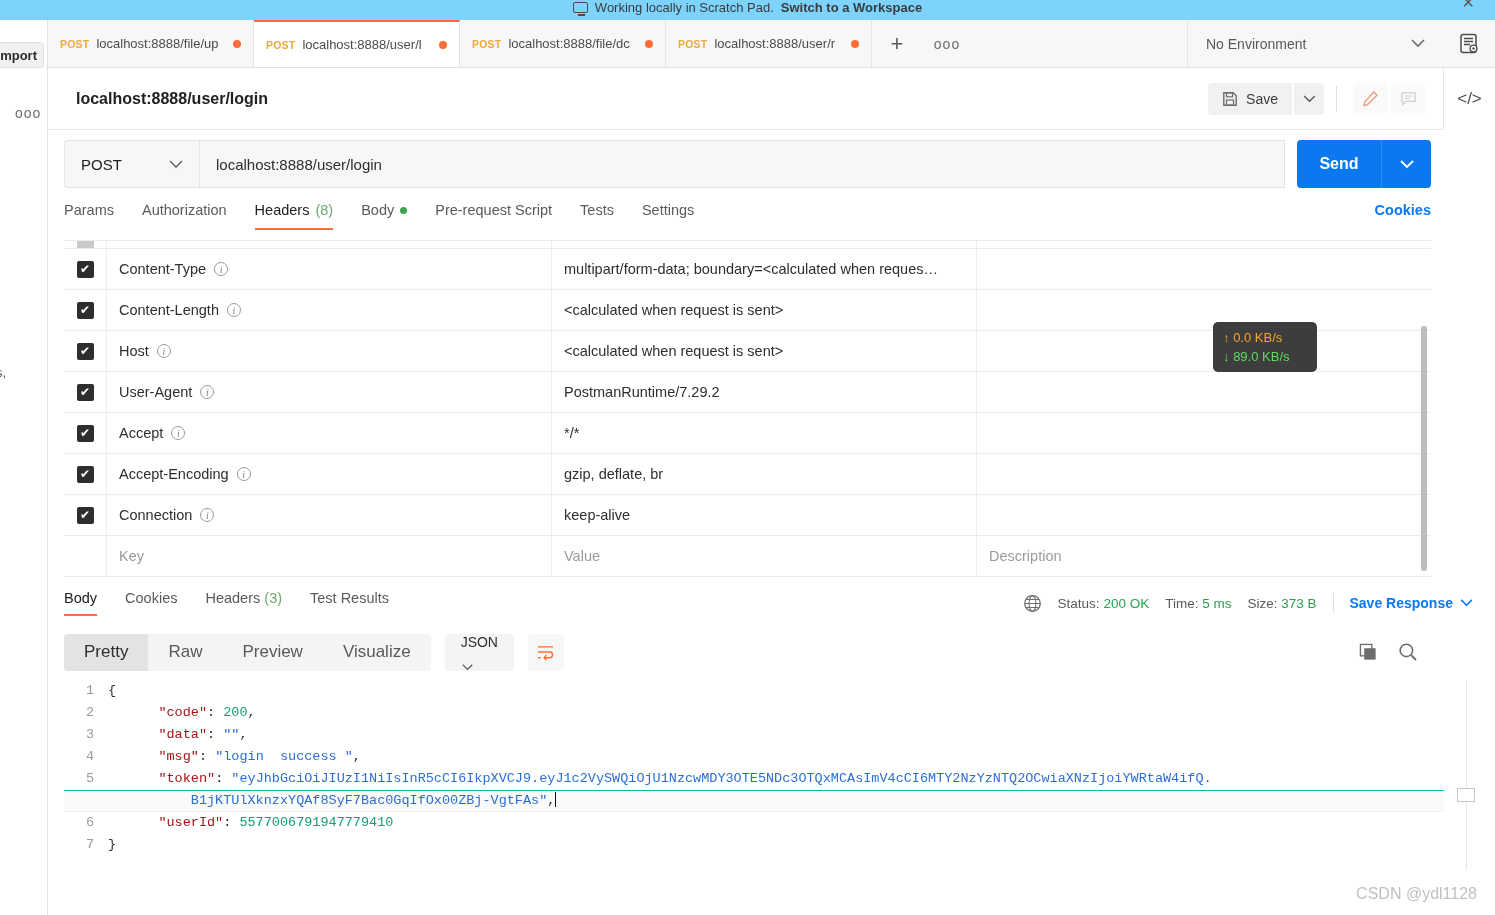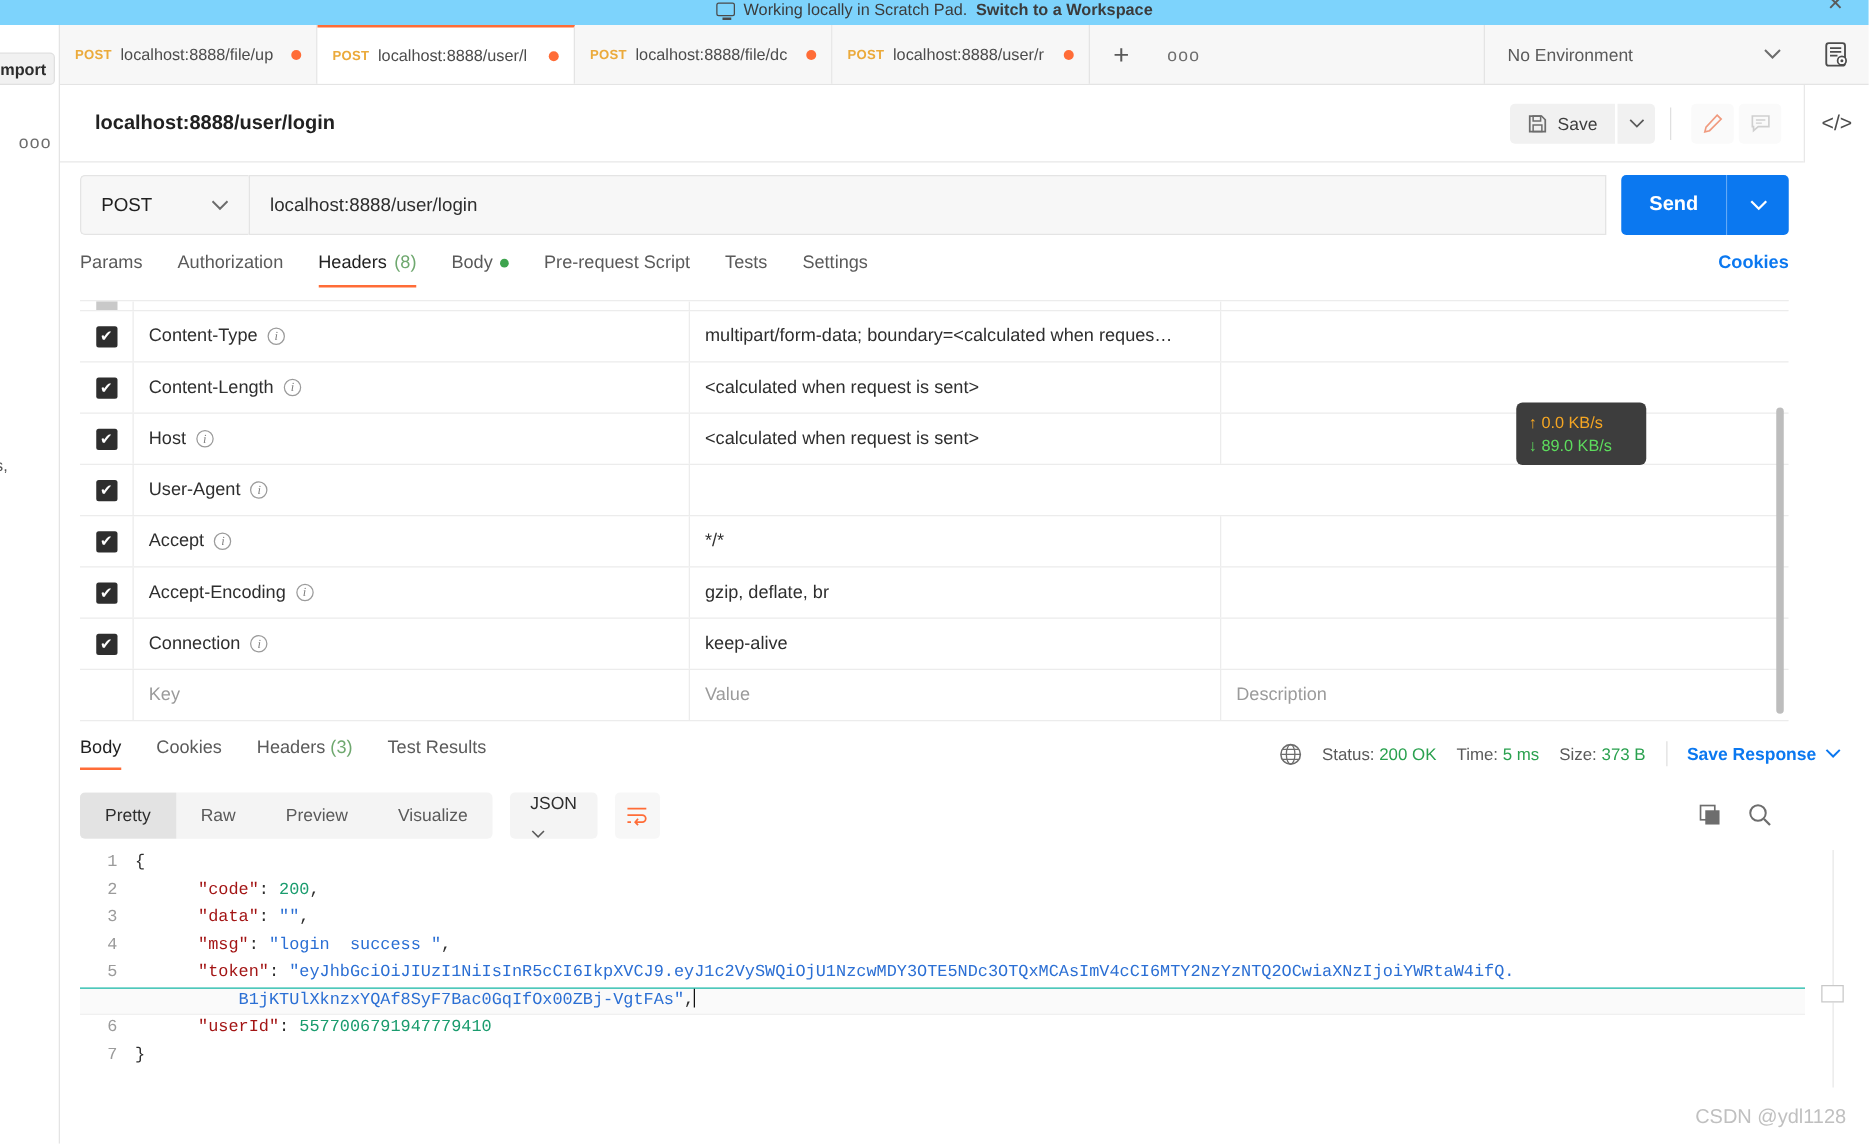--- a/index.html
+++ b/index.html
@@ -108,21 +108,21 @@
   .rsp.active { color:#212121; }
   .rsp.active:after { content:""; position:absolute; left:0; right:14px; bottom:0; height:2.5px; background:#ff6c37;}
   .status-wrap { margin-left:auto; display:flex; align-items:center; gap:16px; padding-right:22px; font-size:13.5px; color:#5a5a5a;}
   .gval { color:#2aa14f; }
   .sep { width:1px; height:20px; background:#e0e0e0;}
   .save-resp { color:#0b78f0; font-weight:700; font-size:14px; display:flex; align-items:center; gap:7px;}
 
   
   .bodytools { position:absolute; left:64px; top:632px; width:1380px; height:40px; display:flex; align-items:center; }
   .seg { display:flex; background:#f4f4f4; border-radius:4px; overflow:hidden; height:37px; align-items:stretch;}
-  .seg div { display:flex; align-items:center; padding:0 20px; font-size:14px; color:#5a5a5a;}
+  .seg div { display:flex; align-items:center; padding:0 20px; font-size:17px; color:#5a5a5a;}
   .seg div.on { background:#e3e3e3; color:#2e2e2e;}
   .fmt { margin-left:14px; height:37px; background:#f4f4f4; border-radius:4px; display:flex; align-items:flex-start; gap:14px; padding:0 16px; font-size:14px; color:#2e2e2e;flex-direction:column;}
   .wrapbtn { margin-left:14px; width:36px; height:37px; background:#f7f7f7; border-radius:4px; display:flex; align-items:center; justify-content:center;}
   .bodytools-right { margin-left:auto; display:flex; align-items:center; gap:20px; padding-right:26px; color:#6d6d6d;}
 
   
   .code { position:absolute; left:64px; top:680px; width:1380px; height:190px; font-family:"Liberation Mono", monospace; font-size:13.5px; line-height:22px; overflow:hidden;}
   .cline { display:flex; height:22px; align-items:center; white-space:pre;}
   .cline.hl { background:#fafafa; border-top:1px solid #14b8a6; border-bottom:1px solid #f0f0f0;}
   .gut { width:44px; text-align:right; padding-right:14px; color:#9b9b9b; flex:none;}
@@ -327,20 +327,21 @@
     </div>
 
     <div class="hrow">
       <div class="c-check">
           <span class="chk">✔</span>
         </div>
       <div class="c-key">
         <span>User-Agent</span>
         <span class="info-i">i</span>
       </div>
+      <div class="c-val">PostmanRuntime/7.29.2</div>
       <div class="c-desc"></div>
     </div>
 
     <div class="hrow">
       <div class="c-check">
           <span class="chk">✔</span>
         </div>
       <div class="c-key">
         <span>Accept</span>
         <span class="info-i">i</span>

